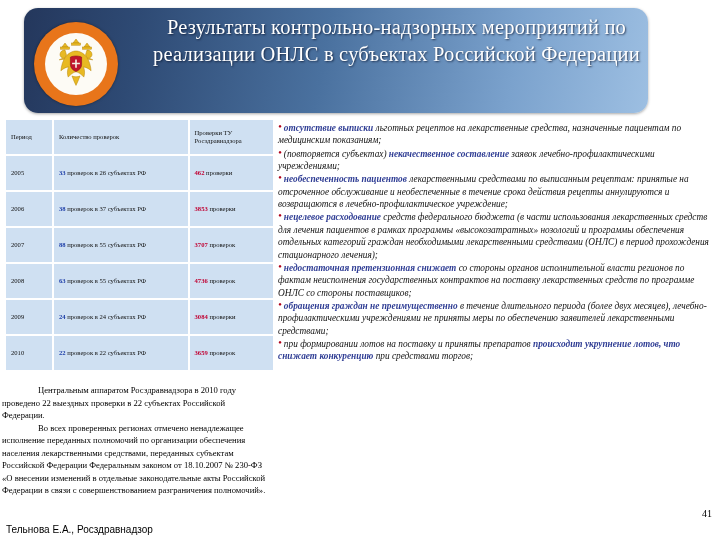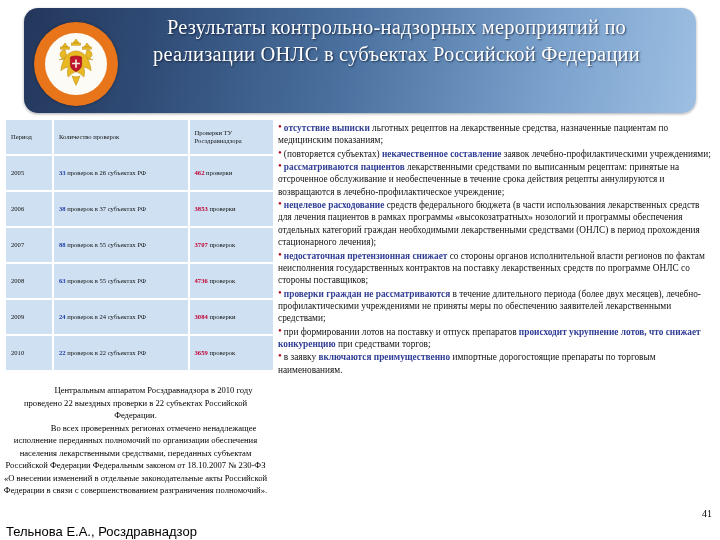--- a/index.html
+++ b/index.html
@@ -13,21 +13,21 @@
     background: #ffffff;
     font-family: "Liberation Serif", "DejaVu Serif", serif;
     position: relative;
   }
 
   
   .header-banner {
     position: absolute;
     left: 24px;
     top: 8px;
-    width: 672px;
+    width: 624px;
     height: 105px;
     border-radius: 14px;
     background: linear-gradient(100deg,
         #24375c 0%,
         #2e4a74 18%,
         #4a719f 48%,
         #7ba2cd 78%,
         #9dbfe2 100%);
     box-shadow: 0 1px 3px rgba(0,0,0,0.35);
     overflow: hidden;
@@ -106,30 +106,30 @@
   .col-tu     { width: 77px; }
   table.stats tbody tr td { height: 26px; }
   .num-blue { color: #1f3fa8; font-weight: bold; }
   .num-red  { color: #c00032; font-weight: bold; }
 
   .left-text {
     margin: 12px 6px 0 2px;
     font-size: 8.6px;
     line-height: 1.46;
     color: #000000;
-    text-align: center;
+    text-align: left;
   }
   .left-text p { margin: 0; text-indent: 36px; }
 
   .footer-note {
     position: absolute;
     left: 6px;
     top: 524px;
     font-family: "Liberation Sans", "DejaVu Sans", sans-serif;
-    font-size: 13px;
+    font-size: 10px;
     color: #000000;
   }
 
   
   .right-col {
     position: absolute;
     left: 278px;
     top: 121px;
     width: 436px;
     font-size: 9.3px;
@@ -143,20 +143,21 @@
     margin: 0 0 0 0;
     font-size: 9.3px;
     line-height: 1.34;
   }
   .bullet-item {
     margin: 0;
     padding-left: 0;
     position: relative;
     font-size: 9.3px;
     line-height: 1.335;
+    font-style: italic;
   }
   .bullet-dot {
     color: #b00018;
     font-size: 11px;
     line-height: 1;
     vertical-align: 0.08em;
     padding-right: 2px;
   }
   .hl { color: #2f3d94; font-weight: bold; }
 
@@ -253,22 +254,21 @@
     <p>Во всех проверенных регионах отмечено ненадлежащее исполнение переданных полномочий по организации обеспечения населения лекарственными средствами, переданных субъектам Российской Федерации Федеральным законом от 18.10.2007 № 230-ФЗ «О внесении изменений в отдельные законодательные акты Российской Федерации в связи с совершенствованием разграничения полномочий».</p>
   </div>
 </div>
 
 <div class="footer-note">Тельнова Е.А., Росздравнадзор</div>
 
 <div class="right-col">
   <div id="bullet-host">
       <div class="bullet-item"><span class="bullet-dot">•</span><span class="hl">отсутствие выписки</span><span> льготных рецептов на лекарственные средства, назначенные пациентам по медицинским показаниям;</span></div>
       <div class="bullet-item"><span class="bullet-dot">•</span><span>(повторяется субъектах) </span><span class="hl">некачественное составление</span><span> заявок лечебно-профилактическими учреждениями;</span></div>
-      <div class="bullet-item"><span class="bullet-dot">•</span><span class="hl">рассматриваются пациентов</span><span> лекарственными средствами по выписанным рецептам: принятые на отсроченное обслуживание и необеспеченные в течение срока действия рецепты  аннулируются и возвращаются в лечебно-профилактическое учреждение;</span></div>
+      <div class="bullet-item"><span class="bullet-dot">•</span><span class="hl">необеспеченность пациентов</span><span> лекарственными средствами по выписанным рецептам: принятые на отсроченное обслуживание и необеспеченные в течение срока действия рецепты  аннулируются и возвращаются в лечебно-профилактическое учреждение;</span></div>
       <div class="bullet-item"><span class="bullet-dot">•</span><span class="hl">нецелевое расходование</span><span> средств федерального бюджета  (в части использования лекарственных средств  для лечения пациентов в рамках программы «высокозатратных» нозологий и программы обеспечения отдельных категорий граждан необходимыми лекарственными средствами (ОНЛС) в период прохождения стационарного лечения);</span></div>
       <div class="bullet-item"><span class="bullet-dot">•</span><span class="hl">недостаточная претензионная снижает</span><span> со стороны органов исполнительной власти регионов по фактам неисполнения государственных контрактов на поставку лекарственных средств по программе ОНЛС со стороны поставщиков;</span></div>
-      <div class="bullet-item"><span class="bullet-dot">•</span><span class="hl">проверки граждан не рассматриваются</span><span> в течение длительного периода (более двух месяцев), лечебно-профилактическими учреждениями не приняты меры по обеспечению заявителей лекарственными средствами;</span></div>
-      <div class="bullet-item"><span class="bullet-dot">•</span><span>при формировании лотов на поставку и отпуск препаратов </span><span class="hl">происходит укрупнение лотов, что снижает конкуренцию</span><span> при средствами торгов;</span></div>
-      <div class="bullet-item"><span class="bullet-dot">•</span><span>в заявку </span><span class="hl">включаются преимущественно</span><span> импортные дорогостоящие препараты по торговым наименованиям.</span></div>
+      <div class="bullet-item"><span class="bullet-dot">•</span><span class="hl">обращения граждан не преимущественно</span><span> в течение длительного периода (более двух месяцев), лечебно-профилактическими учреждениями не приняты меры по обеспечению заявителей лекарственными средствами;</span></div>
+      <div class="bullet-item"><span class="bullet-dot">•</span><span>при формировании лотов на поставку и приняты препаратов </span><span class="hl">происходит укрупнение лотов, что снижает конкуренцию</span><span> при средствами торгов;</span></div>
     </div>
 </div>
 
 <div class="page-number">41</div>
 
 </body></html>

